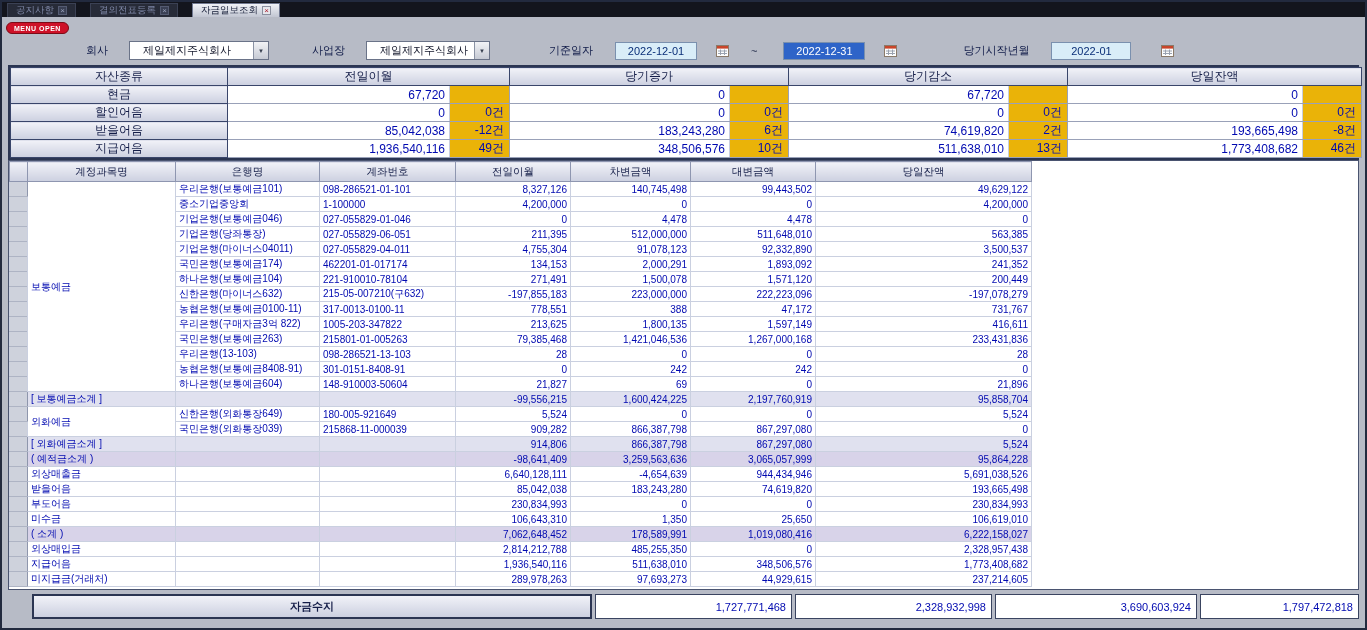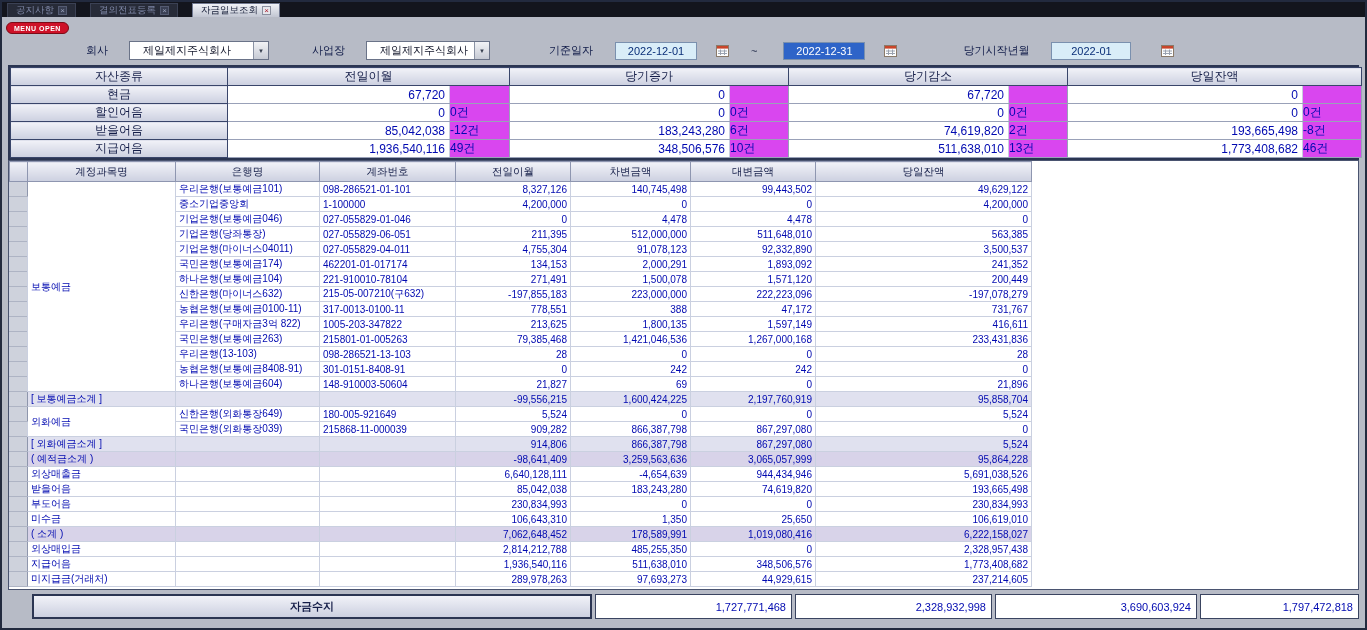--- a/index.html
+++ b/index.html
@@ -25,21 +25,21 @@
   .dfield.selected{background:#2e64c8;color:#fff;}
   .dfield.w80{width:80px}
   .tilde{margin:0 4px 0 6px;color:#2a3350;}
   .cal{margin-left:3px;flex:0 0 auto;}
   table{border-collapse:collapse;table-layout:fixed;}
   .summary-wrap{position:absolute;left:6px;right:6px;top:63px;border:2px solid #2b3552;background:#fff;}
   .summary{width:100%;}
   .summary th,.summary td{height:18px;font-size:12px;overflow:hidden;white-space:nowrap;}
   .sh,.s-label{background:linear-gradient(#f1f2f8,#ccd0e0);color:#141d48;border:1px solid #39456a;font-weight:normal;text-align:center;}
   .s-amt{background:#fff;color:#0009b0;text-align:right;padding-right:4px;border:1px solid #99a1b8;border-right:1px solid #c9cede;}
-  .s-cnt{background:#d946ef;color:#0009b0;text-align:left;padding-right:5px;border:1px solid #99a1b8;border-left:none;}
+  .s-cnt{background:#eab308;color:#0009b0;text-align:right;padding-right:5px;border:1px solid #99a1b8;border-left:none;}
   .detail-wrap{position:absolute;left:6px;right:6px;top:158px;bottom:38px;background:#fff;border:1px solid #4a5470;overflow:hidden;}
   .detail{width:1022px;}
   .detail th{height:20px;font-size:10.5px;background:linear-gradient(#f1f2f8,#ccd0e0);color:#141d48;border:1px solid #8e96b0;font-weight:normal;}
   .detail td{height:15px;font-size:10px;color:#0009b0;border:1px solid #cad0e0;white-space:nowrap;overflow:hidden;background:#fff;}
   .detail td.sel{background:#ced2dc;border-right:1px solid #8e96ac;border-bottom:1px solid #aeb4c4;}
   .detail td.grp{vertical-align:middle;padding-left:3px;}
   .detail td.acct,.detail td.bank,.detail td.accno{padding-left:3px;text-align:left;}
   .detail td.num{text-align:right;padding-right:3px;}
   .r-subtotal td{background:#e0e1ef;}
   .r-total td{background:#d8d3e9;}

